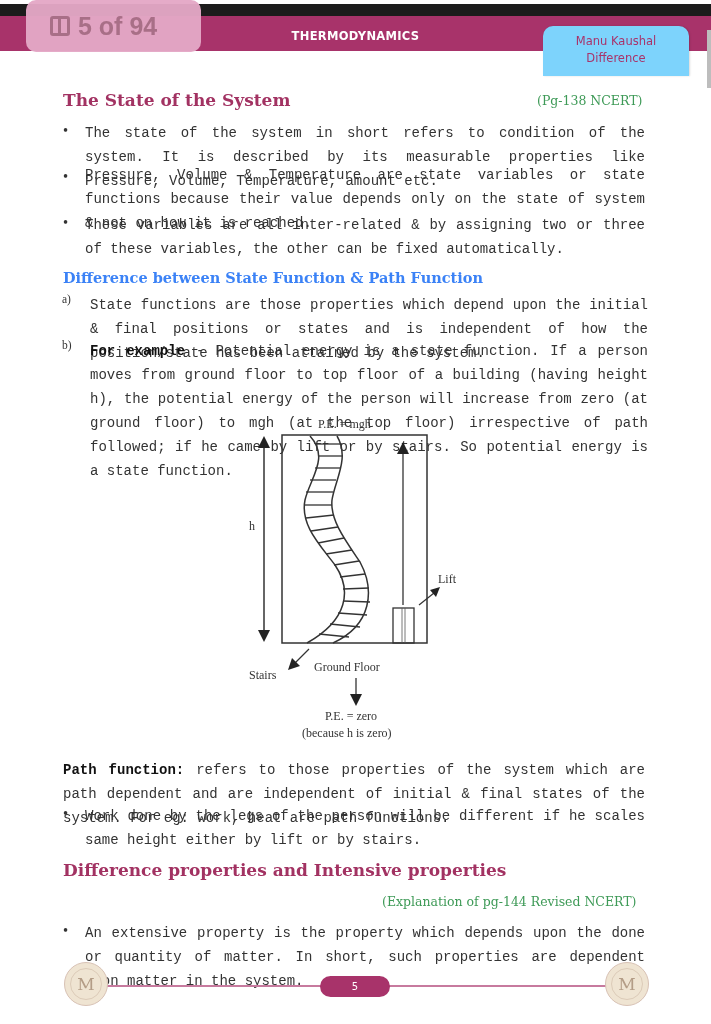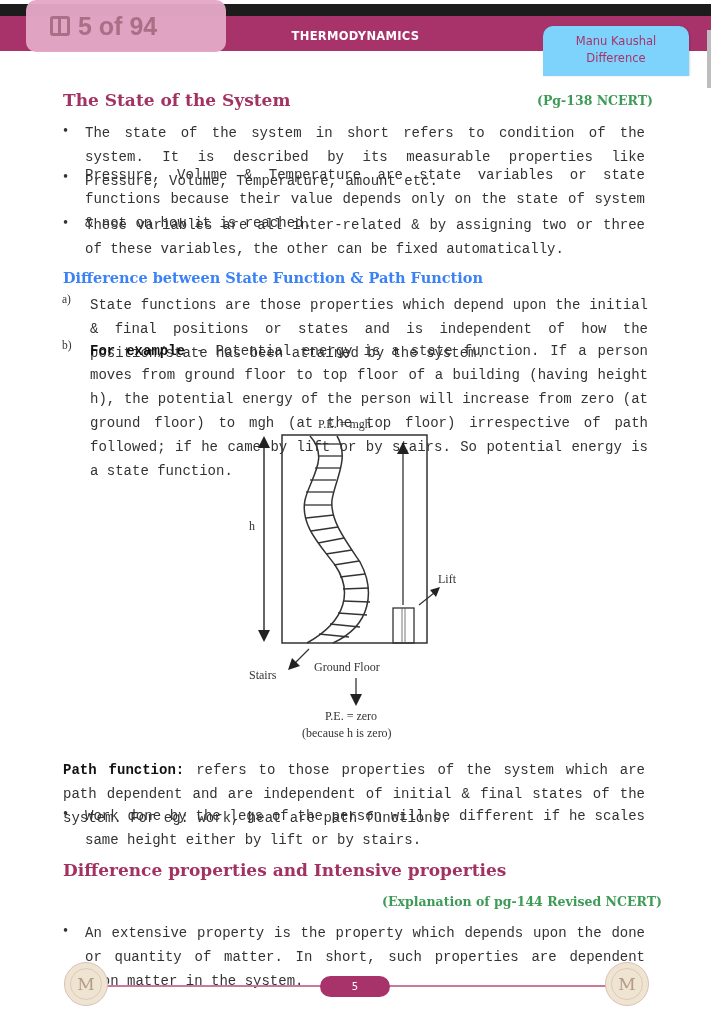--- a/index.html
+++ b/index.html
@@ -3,27 +3,27 @@
 <meta charset="utf-8">
 <style>
   html, body { margin:0; padding:0; }
   body { width:711px; height:1024px; background:#ffffff; position:relative; overflow:hidden; font-family:"DejaVu Serif", serif; color:#2b2b2b; }
   .topstrip { position:absolute; left:0; top:4px; width:711px; height:12px; background:#1c1c1c; }
   .headerbar { position:absolute; left:0; top:16px; width:711px; height:35px; background:#a8336a; }
   .header-title { position:absolute; left:0; width:711px; top:29px; text-align:center; font-family:"DejaVu Sans", sans-serif; font-weight:bold; font-size:11.5px; color:#ffffff; letter-spacing:0.3px; }
   .pub-tab { position:absolute; left:543px; top:26px; width:146px; height:50px; background:#7dd3fc; border-radius:10px 10px 0 0; box-shadow: 1px 0 2px rgba(0,0,0,0.15); }
   .pub-text { position:absolute; left:0; width:146px; top:7px; text-align:center; font-family:"DejaVu Sans", sans-serif; font-size:11.5px; line-height:17px; color:#a8336a; }
   .rightedge { position:absolute; left:707px; top:30px; width:4px; height:58px; background:#bdbdbd; }
-  .page-counter { position:absolute; left:26px; top:0px; width:200px; height:52px; background:#e4a8c6; border-radius:10px; display:flex; align-items:center; opacity:0.96; }
+  .page-counter { position:absolute; left:26px; top:0px; width:175px; height:52px; background:#e4a8c6; border-radius:10px; display:flex; align-items:center; opacity:0.96; }
   .page-counter .pc-icon { margin-left:24px; width:20px; height:20px; border:3px solid #a97289; border-radius:3px; position:relative; box-sizing:border-box; }
   .page-counter .pc-icon::before { content:""; position:absolute; left:5px; top:-1px; width:3px; height:16px; background:#a97289; }
   .page-counter .pc-label { margin-left:8px; font-family:"Liberation Sans", sans-serif; font-weight:bold; font-size:25px; color:#a97289; }
 
   .h1 { position:absolute; left:63px; font-size:17px; font-weight:bold; color:#a23262; font-family:"DejaVu Serif", serif; }
-  .ref { position:absolute; font-size:12.5px; font-weight:bold; color:#3e9a57; font-family:"DejaVu Serif", serif; }
+  .ref { position:absolute; font-size:12.5px; font-weight:normal; color:#3e9a57; font-family:"DejaVu Serif", serif; }
   .h2 { position:absolute; left:63px; font-size:14.5px; font-weight:bold; color:#3b82f6; font-family:"DejaVu Serif", serif; }
   .para { position:absolute; left:85px; width:560px; font-size:14px; line-height:24px; text-align:justify; font-family:Liberation Mono, monospace; color:#333; }
   .bullet { position:absolute; left:62px; font-size:12px; color:#333; }
   .marker { position:absolute; left:62px; font-size:11.5px; color:#333; font-family:"Liberation Serif", serif; }
   .para b { color:#111; }
   .diagram { position:absolute; left:0; top:0; width:711px; height:1024px; pointer-events:none; }
   .diagram text { font-family:"Liberation Serif", serif; font-size:12px; fill:#333; }
 
   .footer-line { position:absolute; left:100px; top:985px; width:510px; height:1.5px; background:#c77a9e; }
   .footer-pill { position:absolute; left:320px; top:976px; width:70px; height:21px; background:#a8336a; border-radius:11px; color:#fff; font-family:"DejaVu Sans", sans-serif; font-size:10px; text-align:center; line-height:21px; }

